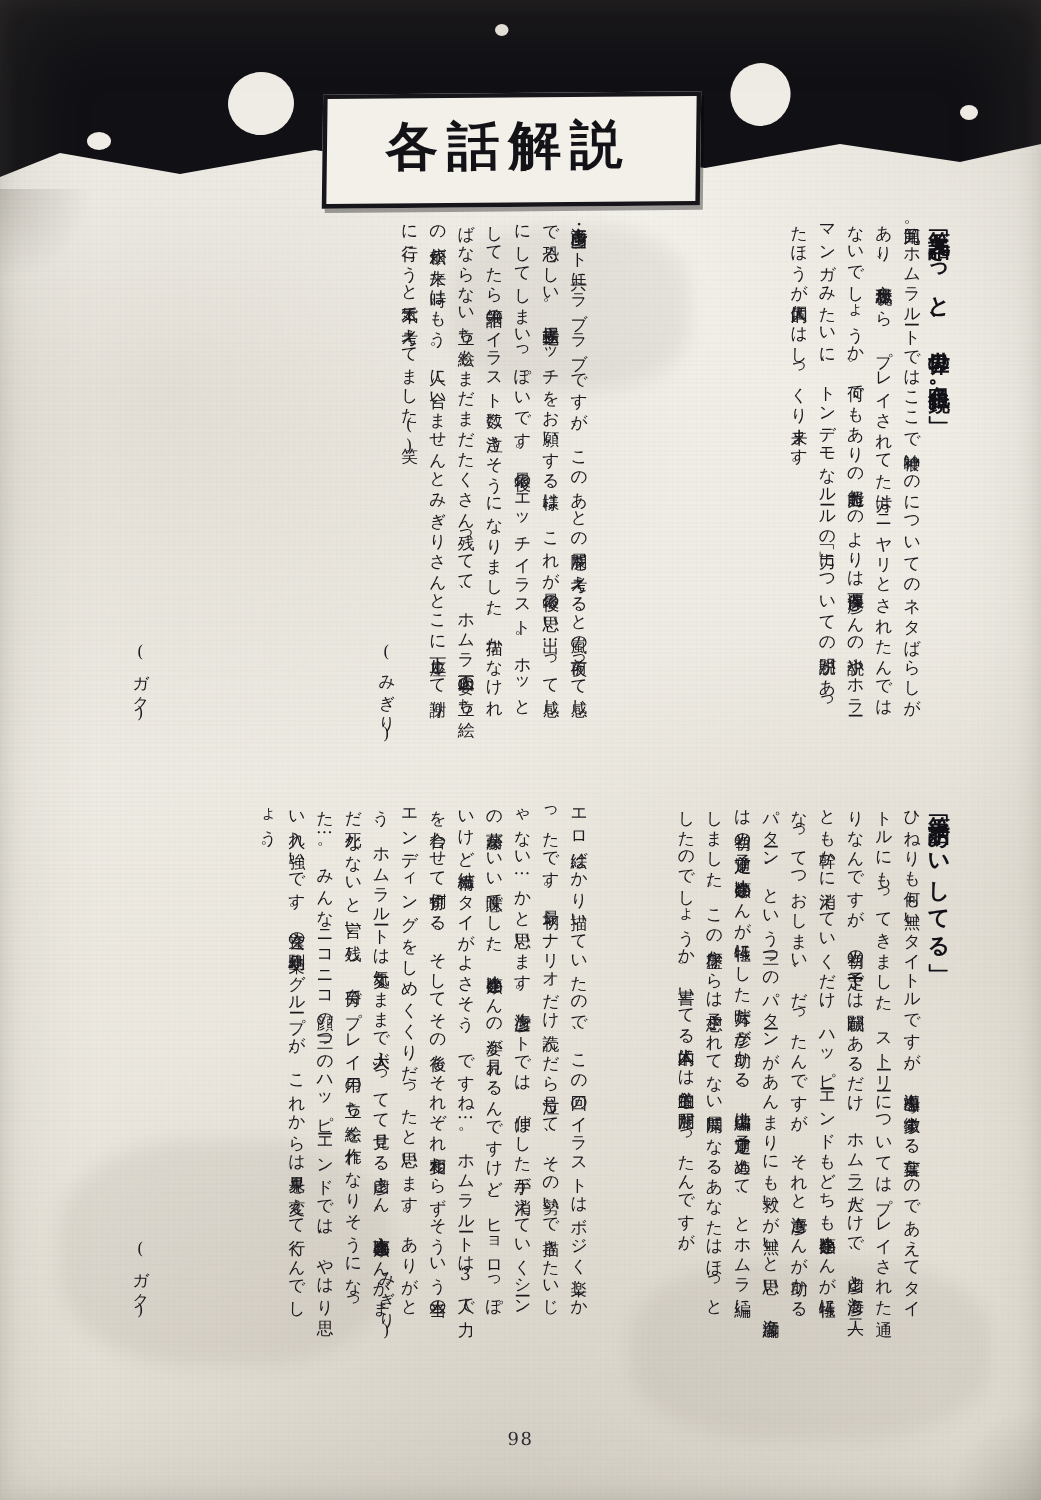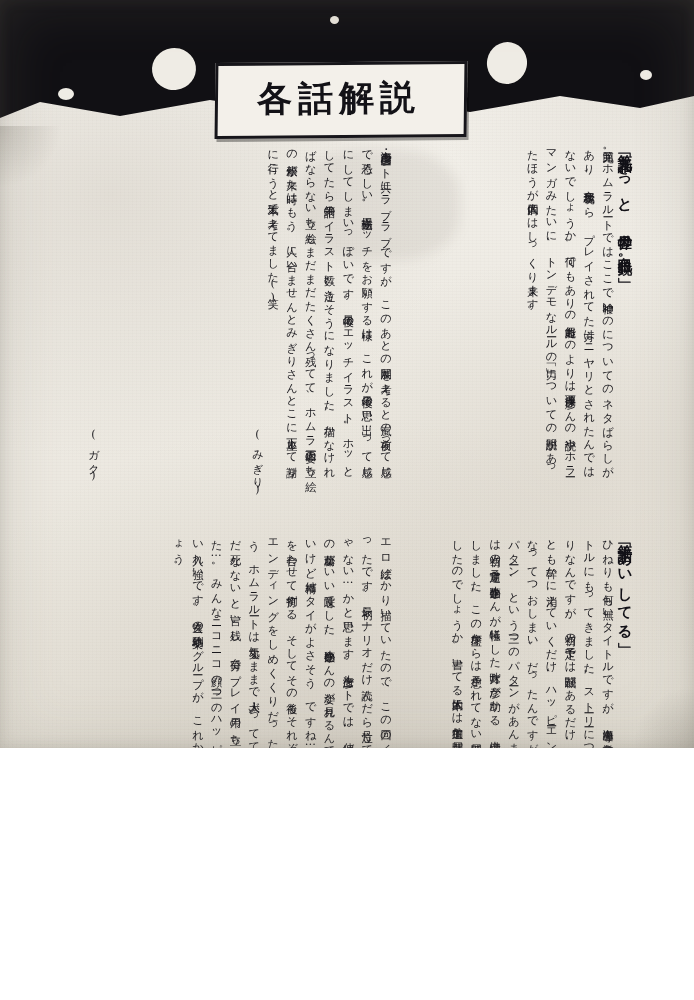--- a/index.html
+++ b/index.html
@@ -6,21 +6,21 @@
     margin: 0;
     padding: 0;
     background: #ffffff;
   }
   body {
     font-family: "DejaVu Sans", sans-serif;
   }
   .page {
     position: relative;
     width: 694px;
-    height: 748px;
+    height: 1000px;
     overflow: hidden;
     background: #f2efe9;
   }
   
   .paper-base {
     position: absolute;
     inset: 0;
     background:
       radial-gradient(ellipse 500px 380px at 16% 26%, rgba(190,182,170,0.30), rgba(190,182,170,0) 70%),
       radial-gradient(ellipse 420px 300px at 84% 62%, rgba(196,188,176,0.26), rgba(196,188,176,0) 70%),
@@ -206,17 +206,18 @@
     <div class="byline" id="ep9-by2">(ガク)</div>
 
     <div class="sec-heading" id="ep10-heading">第十話「あいしてる」</div>
     <div class="sec-body" id="ep10-body">ひねりも何も無いタイトルですが、海導山導を象徴する言葉なのであえてタイトルにもってきました。ストーリーについてはプレイされた通りなんですが、当初の予定では戦闘があるだけ、ホムラ一人だけで、山彦と海彦と二人とも幹かに消えていくだけ、ハッピーエンドもどちも小比類巻さんが犠牲になってつおしまい、だったんですが、それと海彦さんが助かるパターン、という三つのパターンがあんまりにも救いが無いと思い、海彦編は当初の予定通り小比類巻さんが犠牲にした味方だ彦が助かる、山彦編は予定通り進めて、とホムラ編にしました。この序盤からは予想されてない展開になるあなたはほっとしたのでしょうか。書いてる本人的には主道的な展開だったんですが。</div>
     <div class="sec-body" id="ep10-body2">エロ絵ばかり描いていたので、この回のイラストはボジく楽しかったです。最初シナリオだけ読んだら号泣して、その勢いで描きたいじゃない…かと思います。海彦ルートでは、伸ばした手が消えていくシーンの葛藤がいい意味でした、小比類巻さんの姿が見れるんですけど、ヒョロっぽいけど結構ガタイがよさそう、ですね…。ホムラルートは3人で力を合わせて打倒する、そしてその後もそれぞれ相変わらずそういう本当のエンディングをしめくくりだったと思います。ありがとう、ホムラルートは気丈なままで大人ぶってて見せる山彦さん、玄上小比類巻さんがまだ死なないと言い残し、自分でプレイ用の立ち絵を作れなりそうになった…。みんなニコニコ顔の三つのハッピーエンドでは、やはり思い入れ強いです。玄逢の幼馴染みグループが、これからは果見を変えて行くんでしょう。</div>
     <div class="byline" id="ep10-by1">(みぎり)</div>
     <div class="byline" id="ep10-by2">(ガク)</div>
 
   </div>
 
+  <div class="page-number">98</div>
 
   <div class="corner-dark cd-tl"></div>
   <div class="corner-dark cd-br"></div>
   <div class="edge-shade"></div>
 </div>
 
 </body></html>

